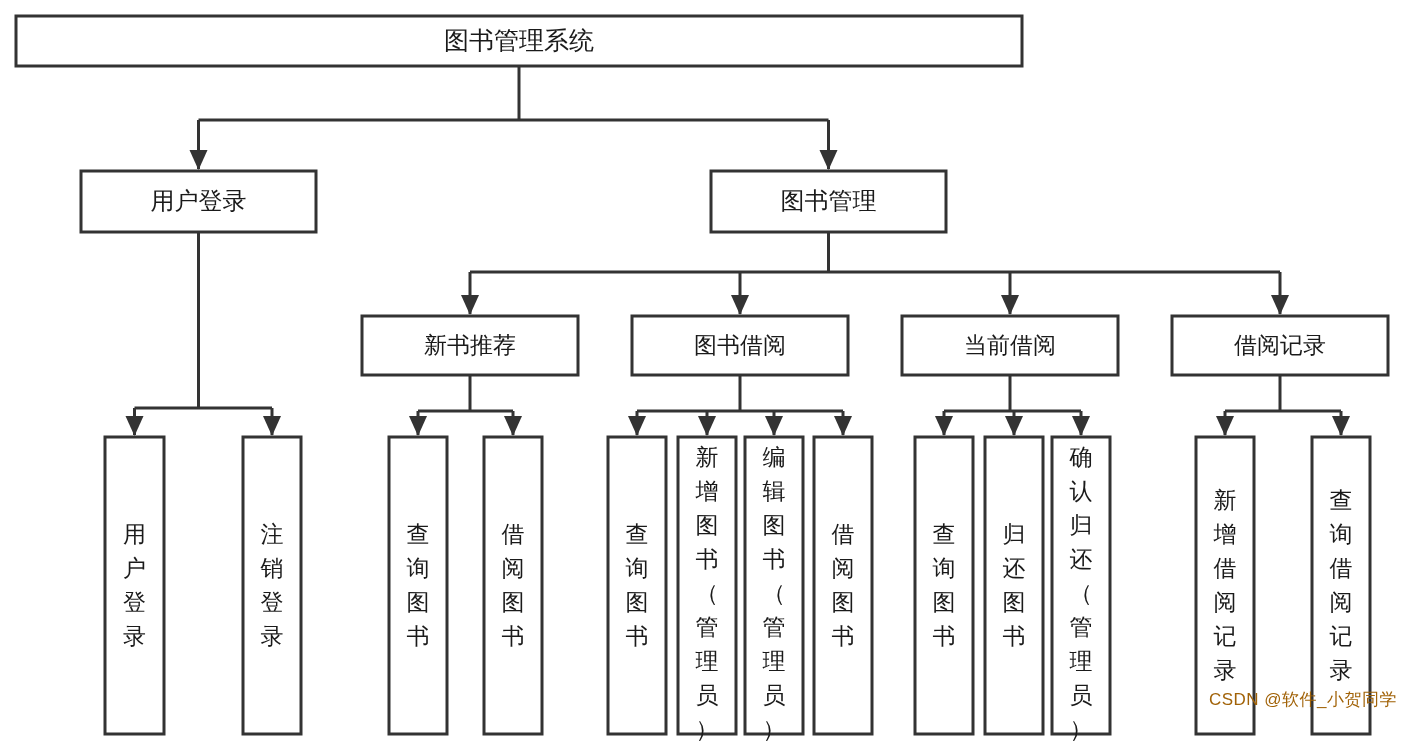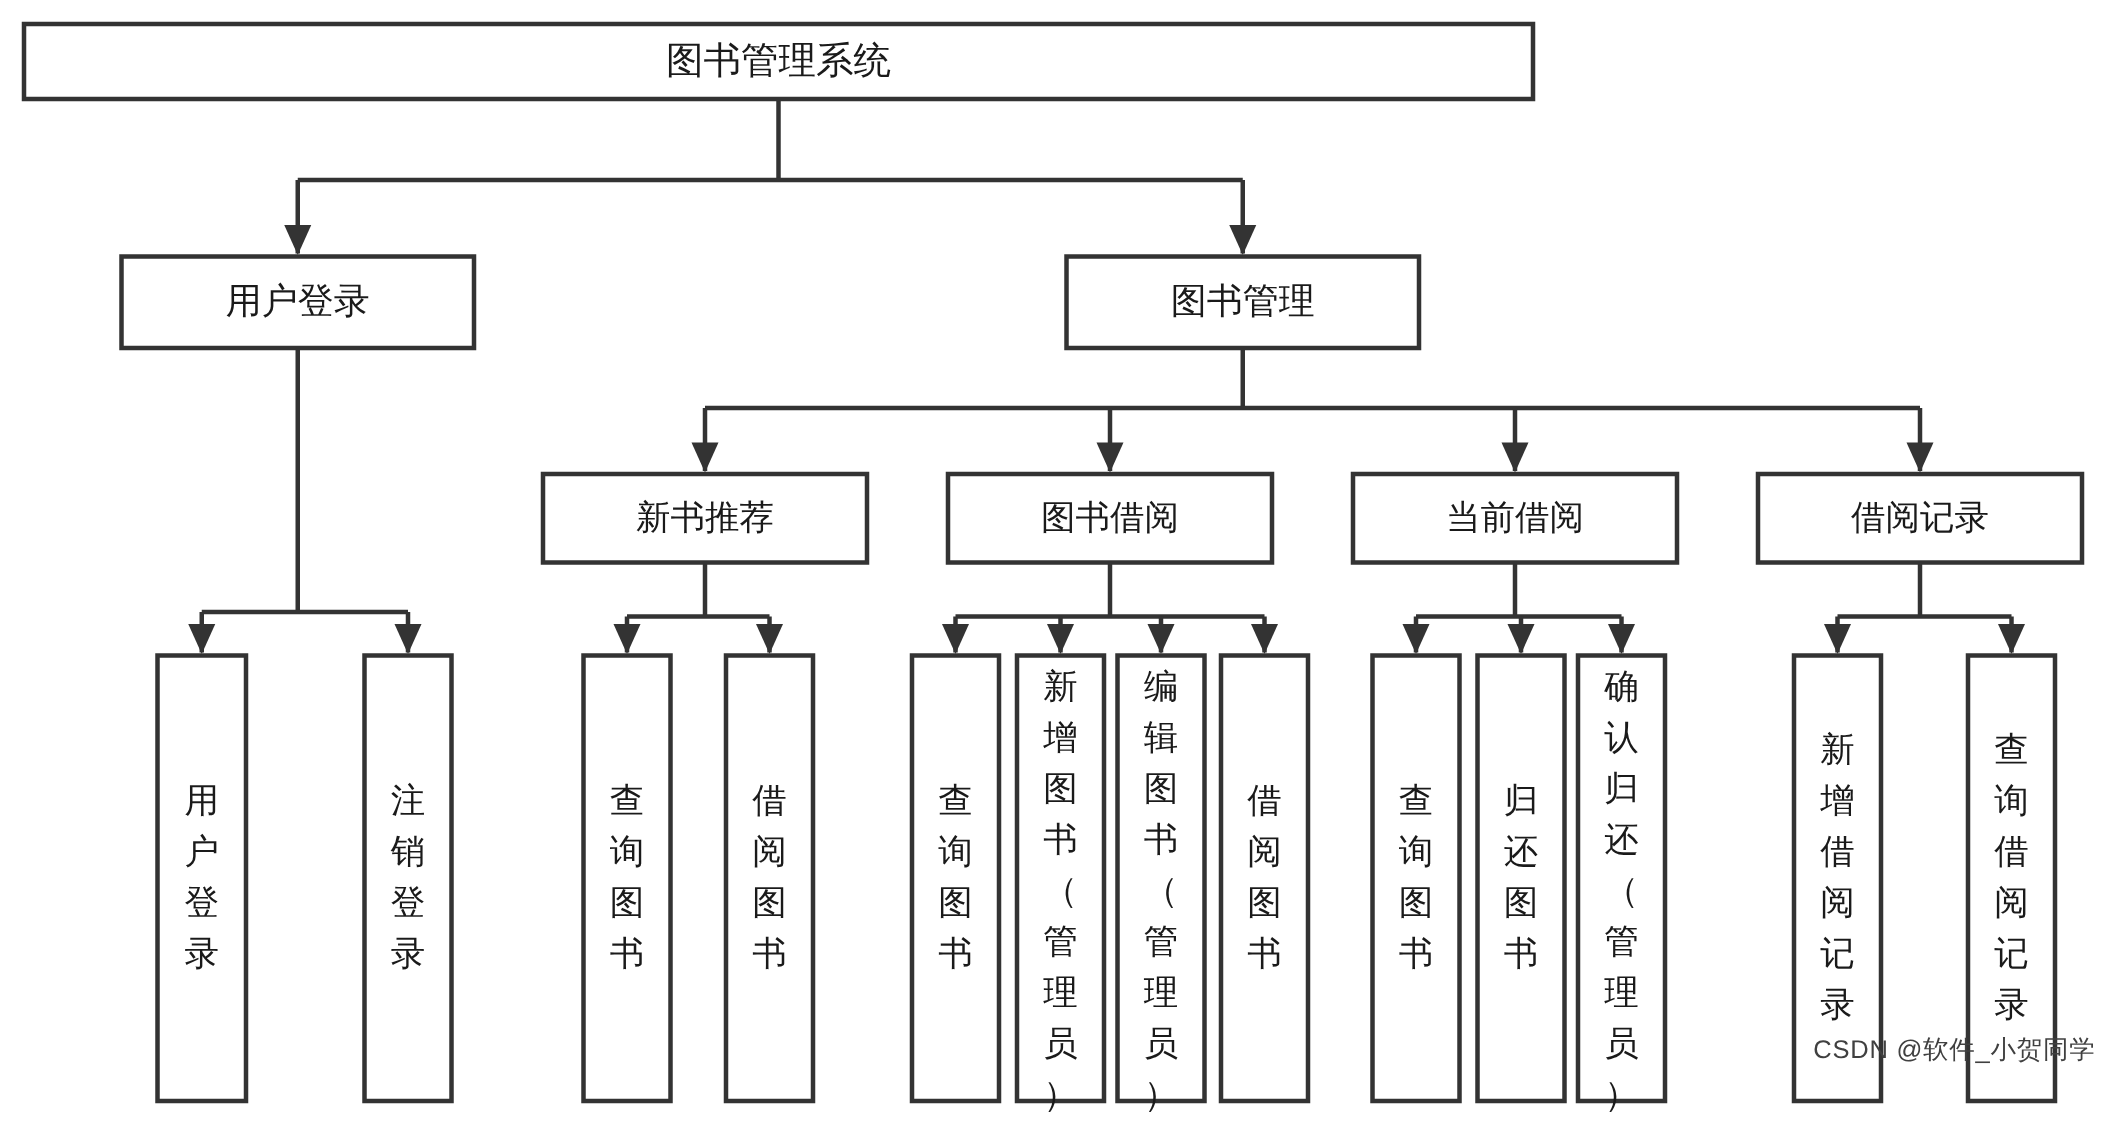--- a/index.html
+++ b/index.html
@@ -59,21 +59,21 @@
   .arrow-head {
     fill: #333333;
     stroke: none;
   }
   .watermark {
     position: absolute;
     right: 8px;
     bottom: 6px;
     font-family: "Liberation Sans", "DejaVu Sans", sans-serif;
     font-size: 17px;
-    color: #404040;
+    color: #a16207;
     letter-spacing: 0.5px;
     white-space: nowrap;
     pointer-events: none;
   }
 </style>
 </head>
 <body>
 
 <div id="diagram-root">
   <svg id="flow" viewBox="0 0 1405 747" xmlns="http://www.w3.org/2000/svg">

